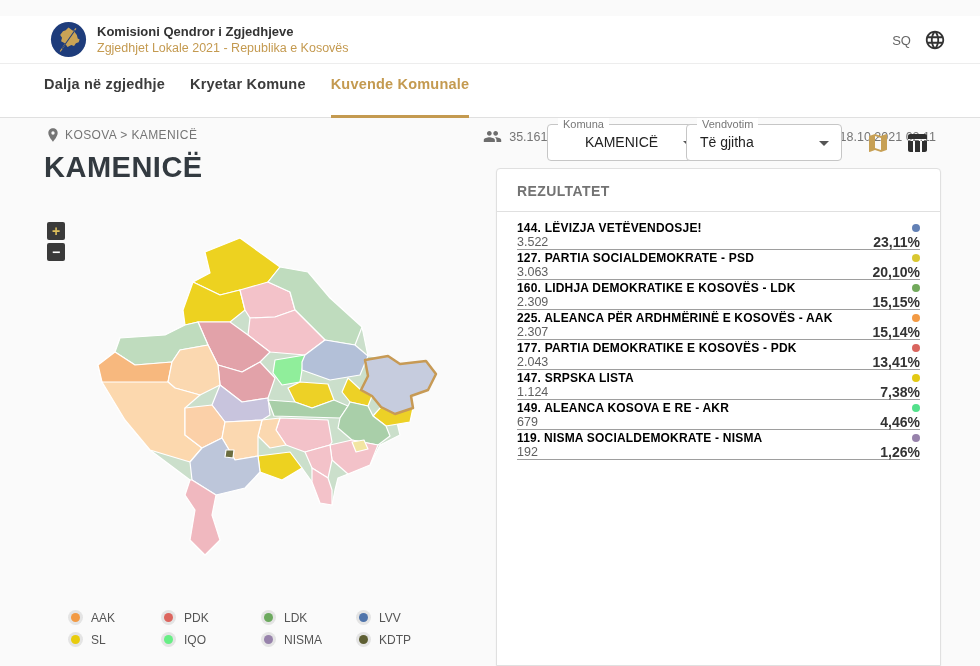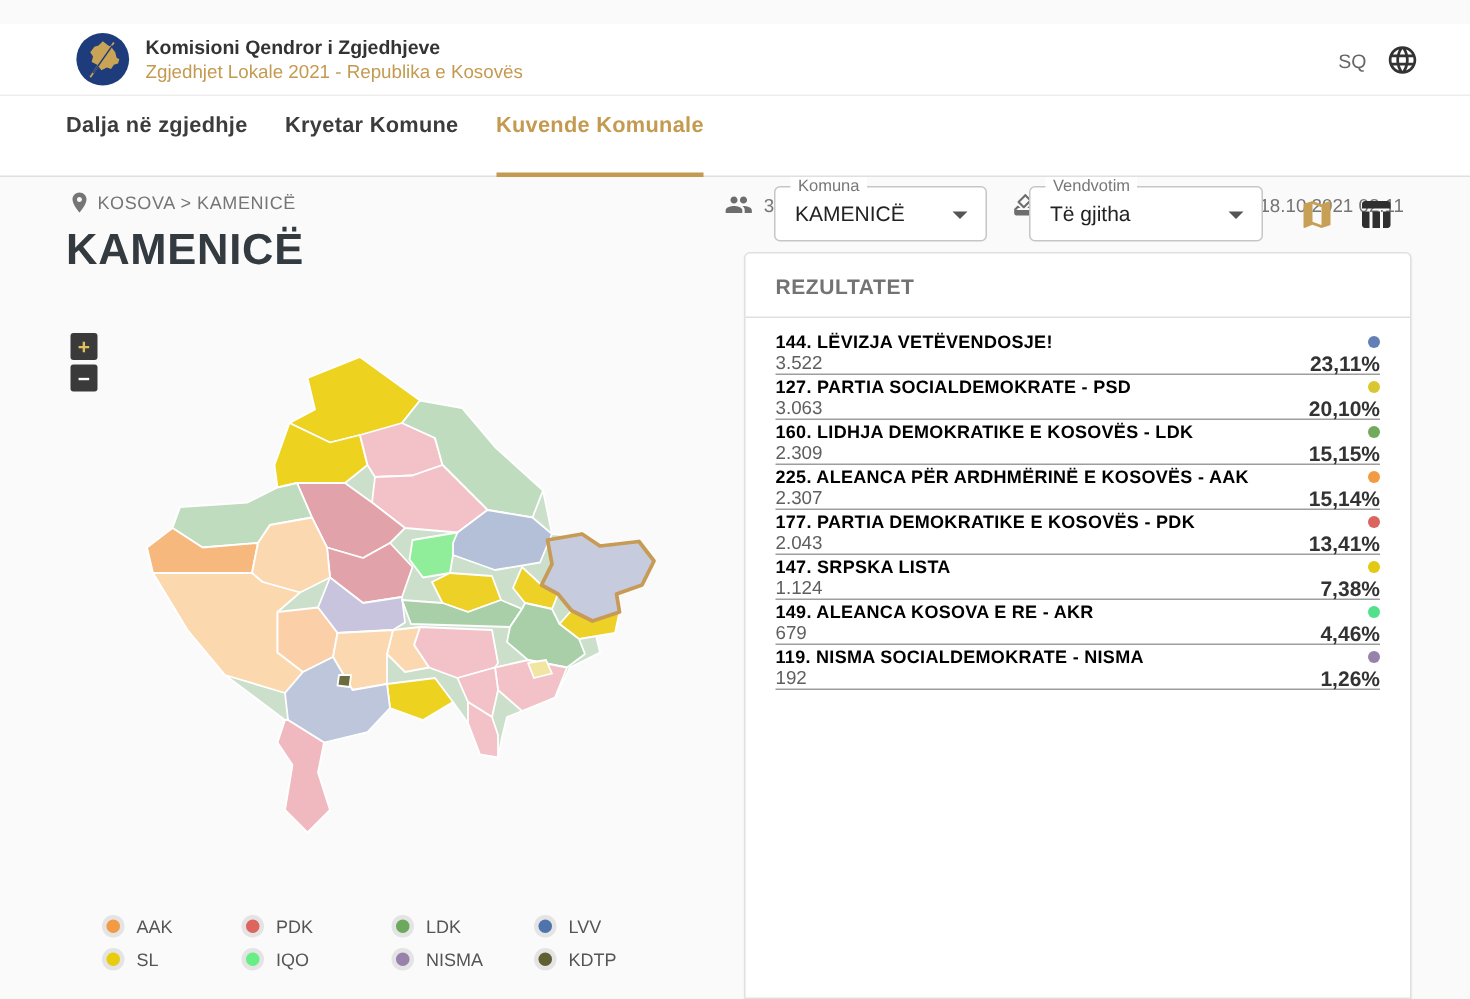--- a/index.html
+++ b/index.html
@@ -15,21 +15,21 @@
   .lang { position:absolute; right:34px; top:0; height:48px; display:flex; align-items:center; gap:13px; }
   .lang-code { font-size:13px; color:#666; cursor:pointer; }
 
   
   .navbar { position:absolute; top:49px; left:0; width:980px; height:69px; background:#fff; border-bottom:1px solid #e0e0e0; z-index:4; }
   .tabs { position:absolute; left:44px; top:0; height:69px; display:flex; gap:25px; }
   .tab { display:flex; align-items:center; height:100%; font-size:14.5px; font-weight:bold; color:#3c3c3c; border-bottom:3px solid transparent; padding-top:3px; cursor:pointer; letter-spacing:.2px; }
   .tab.active { color:#C49A50; border-bottom-color:#C49A50; }
 
   .select { position:absolute; top:75px; height:37px; border:1px solid #c6c6c6; border-radius:4px; background:#fff; cursor:pointer; }
-  .sel-komuna { left:516px; width:142px; }
+  .sel-komuna { left:547px; width:159px;padding-left:24px; }
   .sel-vendvotim { left:686px; width:156px; }
   .flabel { position:absolute; top:-7px; left:10px; background:#fff; padding:0 5px; font-size:11px; color:#777; }
   .selval { line-height:35px; padding-left:13px; font-size:14px; color:#222; }
   .selarrow { position:absolute; right:12px; top:16px; width:0; height:0; border-left:5px solid transparent; border-right:5px solid transparent; border-top:5px solid #555; }
 
   .iconbtn { position:absolute; top:82px; width:24px; height:24px; cursor:pointer; }
   .btn-map { left:866px; } .btn-table { left:905px; }
 
   
   .breadcrumb { position:absolute; left:45px; top:127px; display:flex; align-items:center; gap:4px; color:#757575; font-size:12px; letter-spacing:.4px; }

